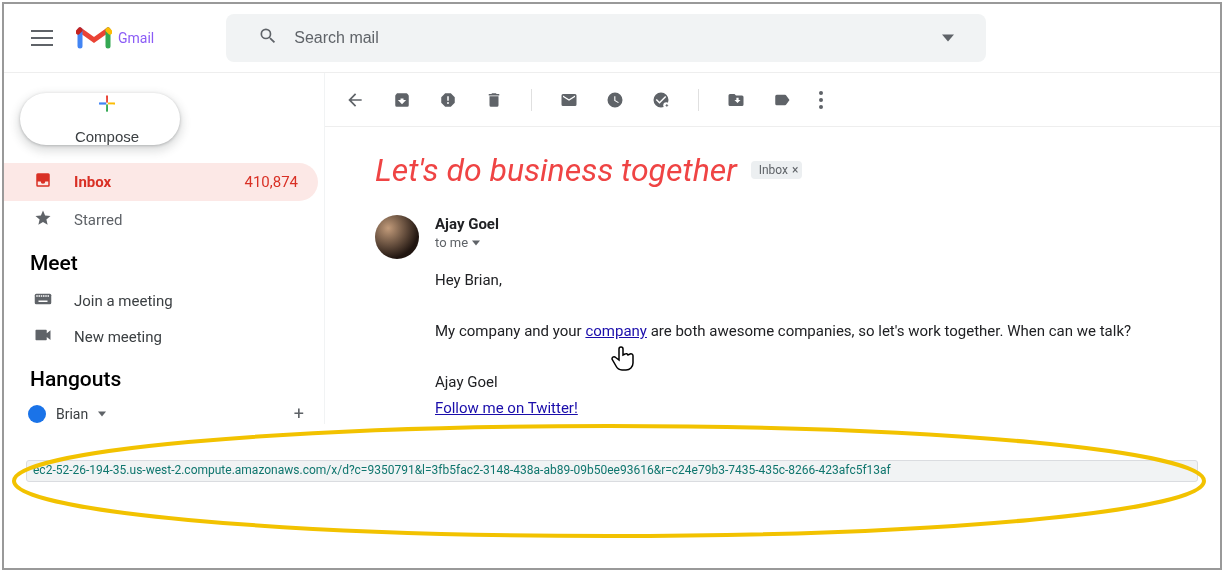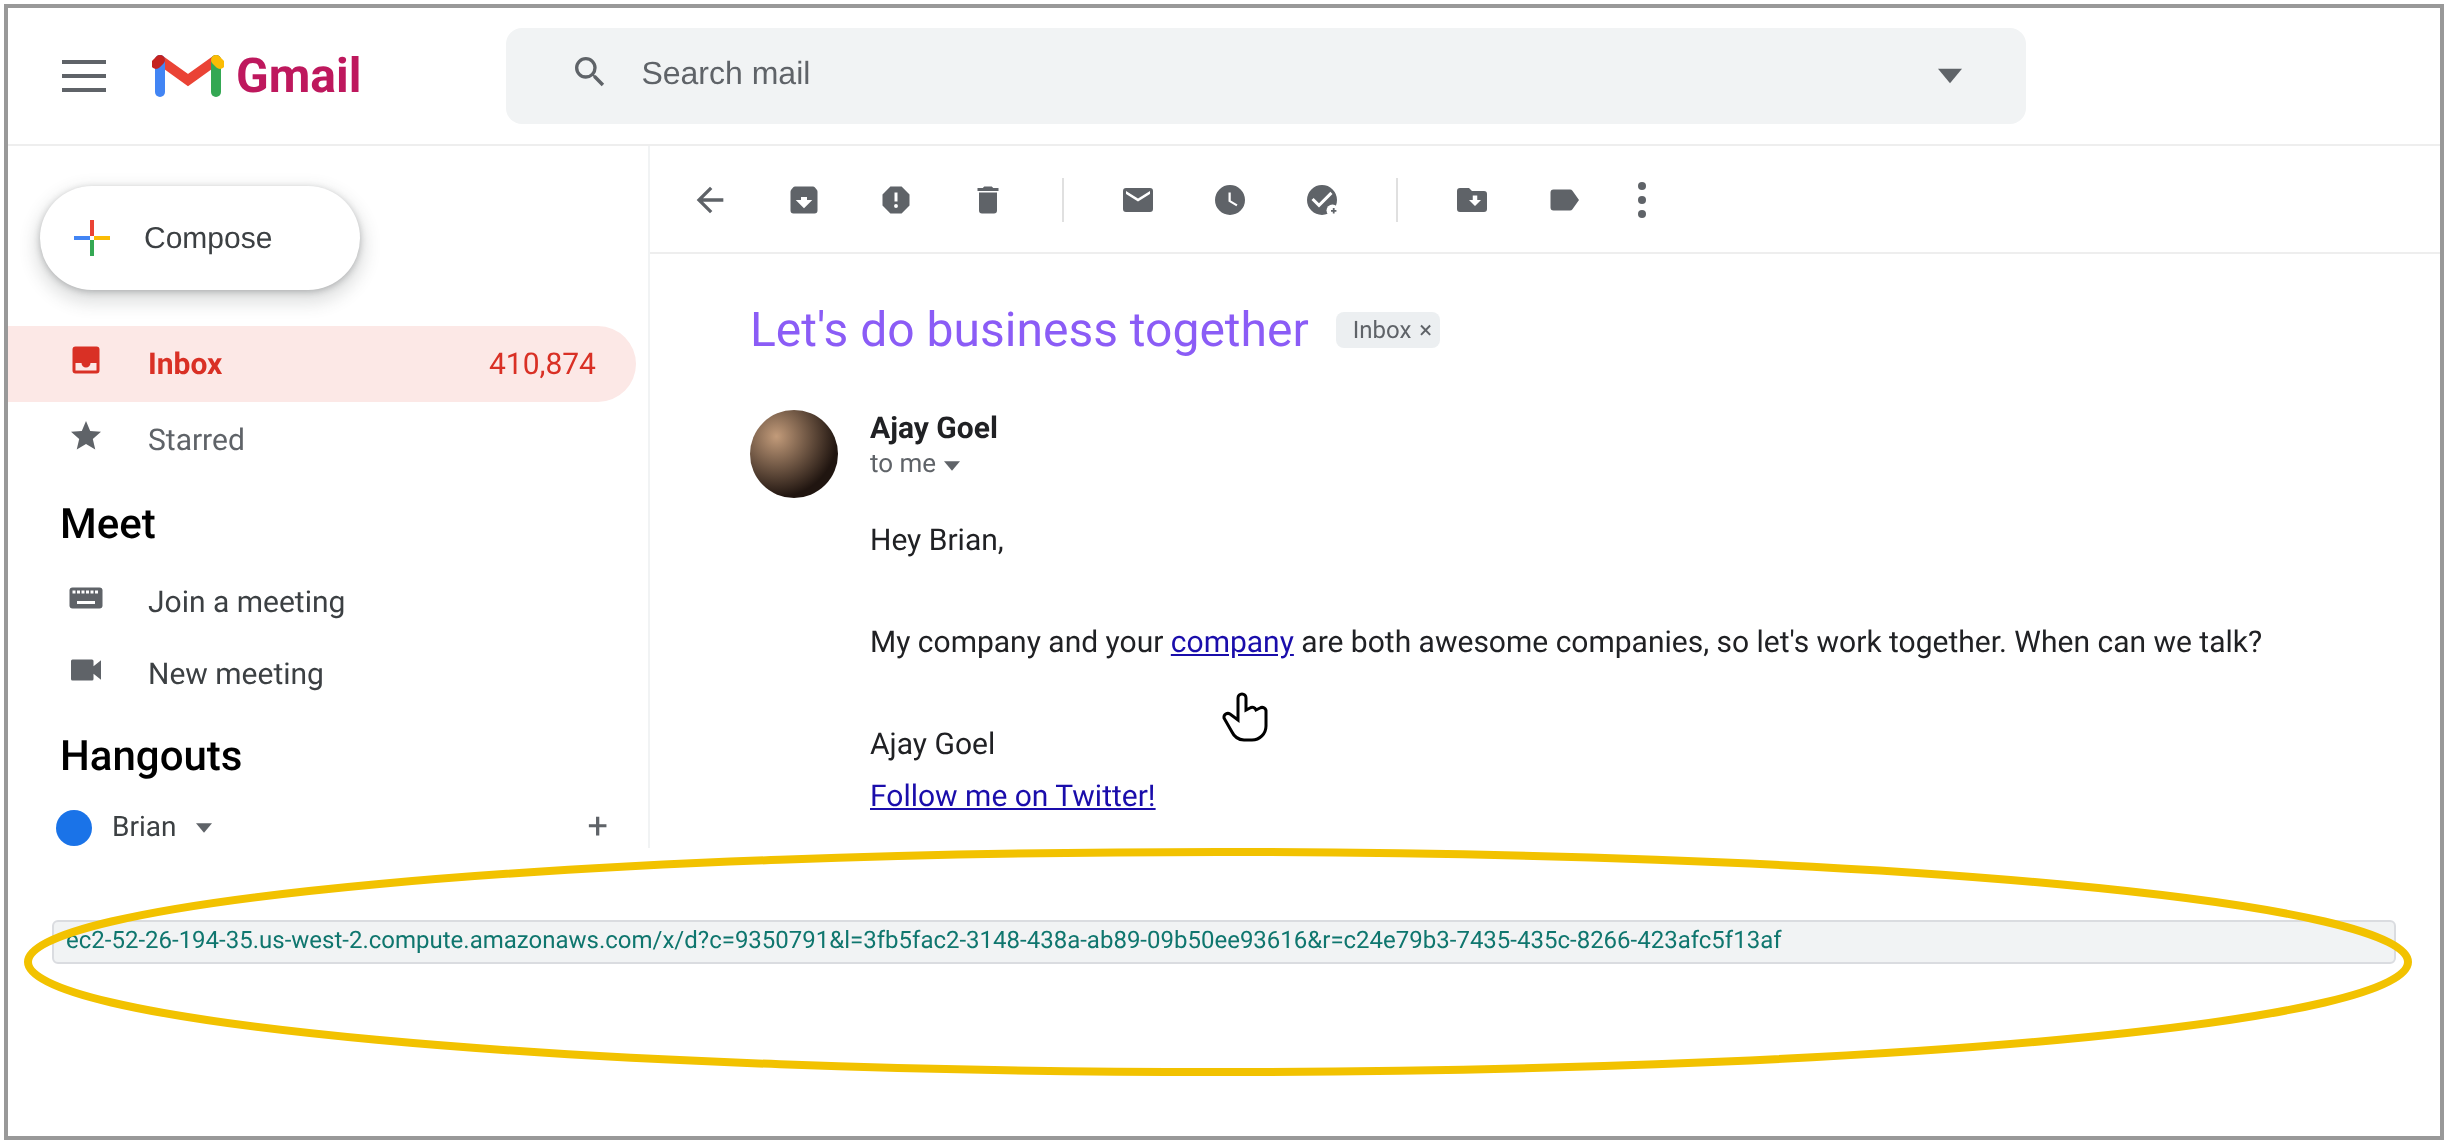--- a/index.html
+++ b/index.html
@@ -34,23 +34,23 @@
       color: #5f6368;
     }
     .logo-wrap {
       display: flex; align-items: center; gap: 6px;
       cursor: pointer;
     }
     .logo-m {
       width: 36px; height: 28px;
     }
     .logo-text {
-      font-size: 24px;
-      color: #be185d;
-      font-weight: 700;
+      font-size: 14px;
+      color: #8b5cf6;
+      font-weight: 400;
     }
     .search-bar {
       margin-left: 60px;
       flex: 1;
       max-width: 760px;
       height: 48px;
       background: #f1f3f4;
       border-radius: 8px;
       display: flex;
       align-items: center;
@@ -82,20 +82,21 @@
       border: none;
       box-shadow: 0 1px 3px rgba(60,64,67,0.3), 0 4px 8px 3px rgba(60,64,67,0.15);
       display: flex;
       align-items: center;
       padding-left: 14px;
       gap: 14px;
       cursor: pointer;
       font-size: 15px;
       color: #3c4043;
       font-weight: 500;
+      flex-direction: column;
     }
     .plus-icon {
       width: 24px; height: 24px;
     }
     .folder {
       height: 38px;
       display: flex;
       align-items: center;
       padding-left: 30px;
       padding-right: 20px;
@@ -166,23 +167,24 @@
     .email-area {
       padding: 24px 20px 0 50px;
     }
     .email-subject-row {
       display: flex;
       align-items: center;
       gap: 14px;
       margin-bottom: 26px;
     }
     .email-subject {
-      font-size: 24px;
-      color: #8b5cf6;
+      font-size: 32px;
+      color: #ef4444;
       font-weight: 400;
+      font-style: italic;
     }
     .inbox-chip {
       background: #eceff1;
       border-radius: 4px;
       padding: 2px 4px 2px 8px;
       font-size: 12px;
       color: #5f6368;
       display: flex;
       align-items: center;
       gap: 4px;

